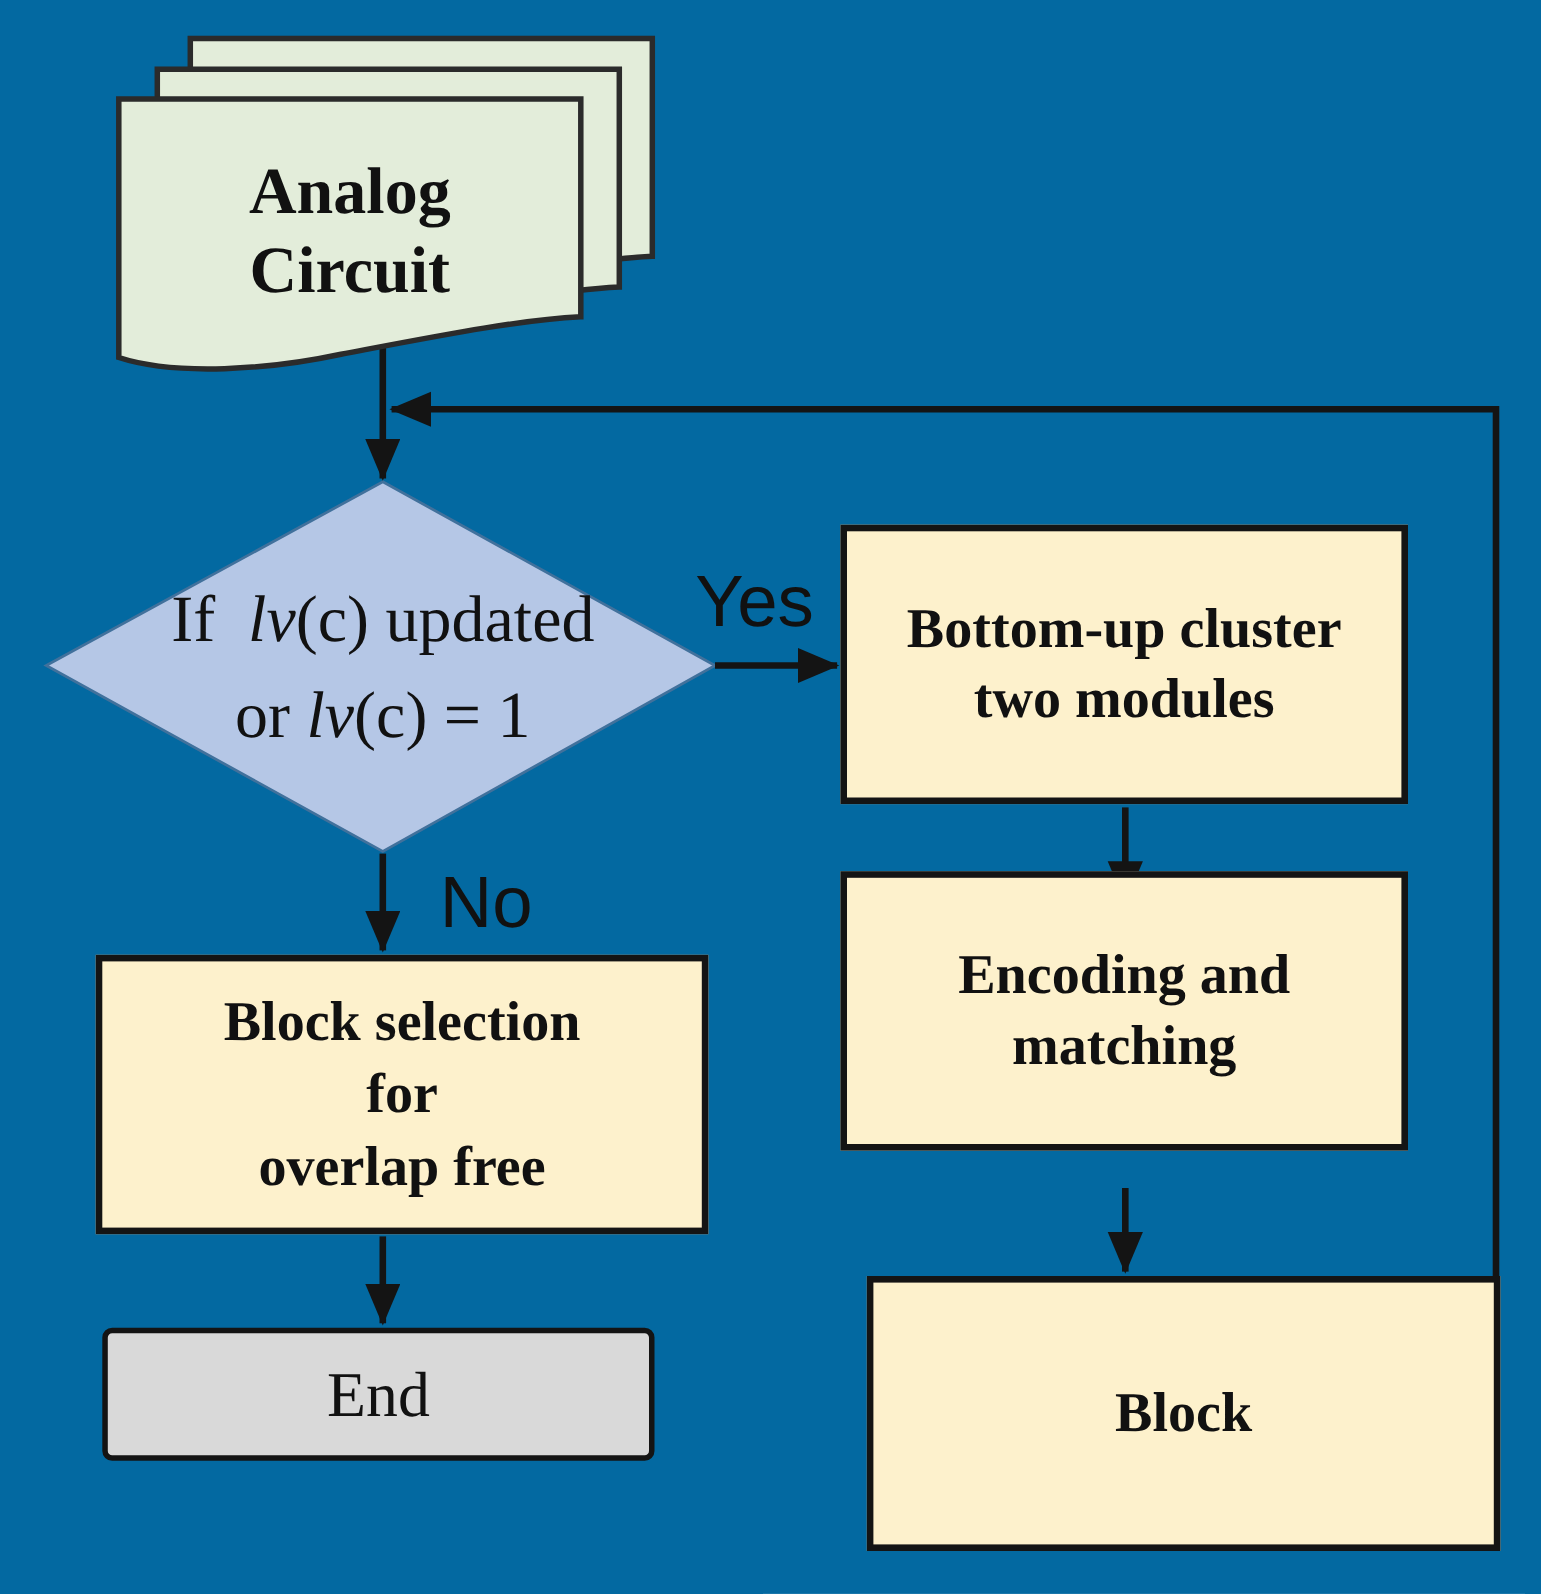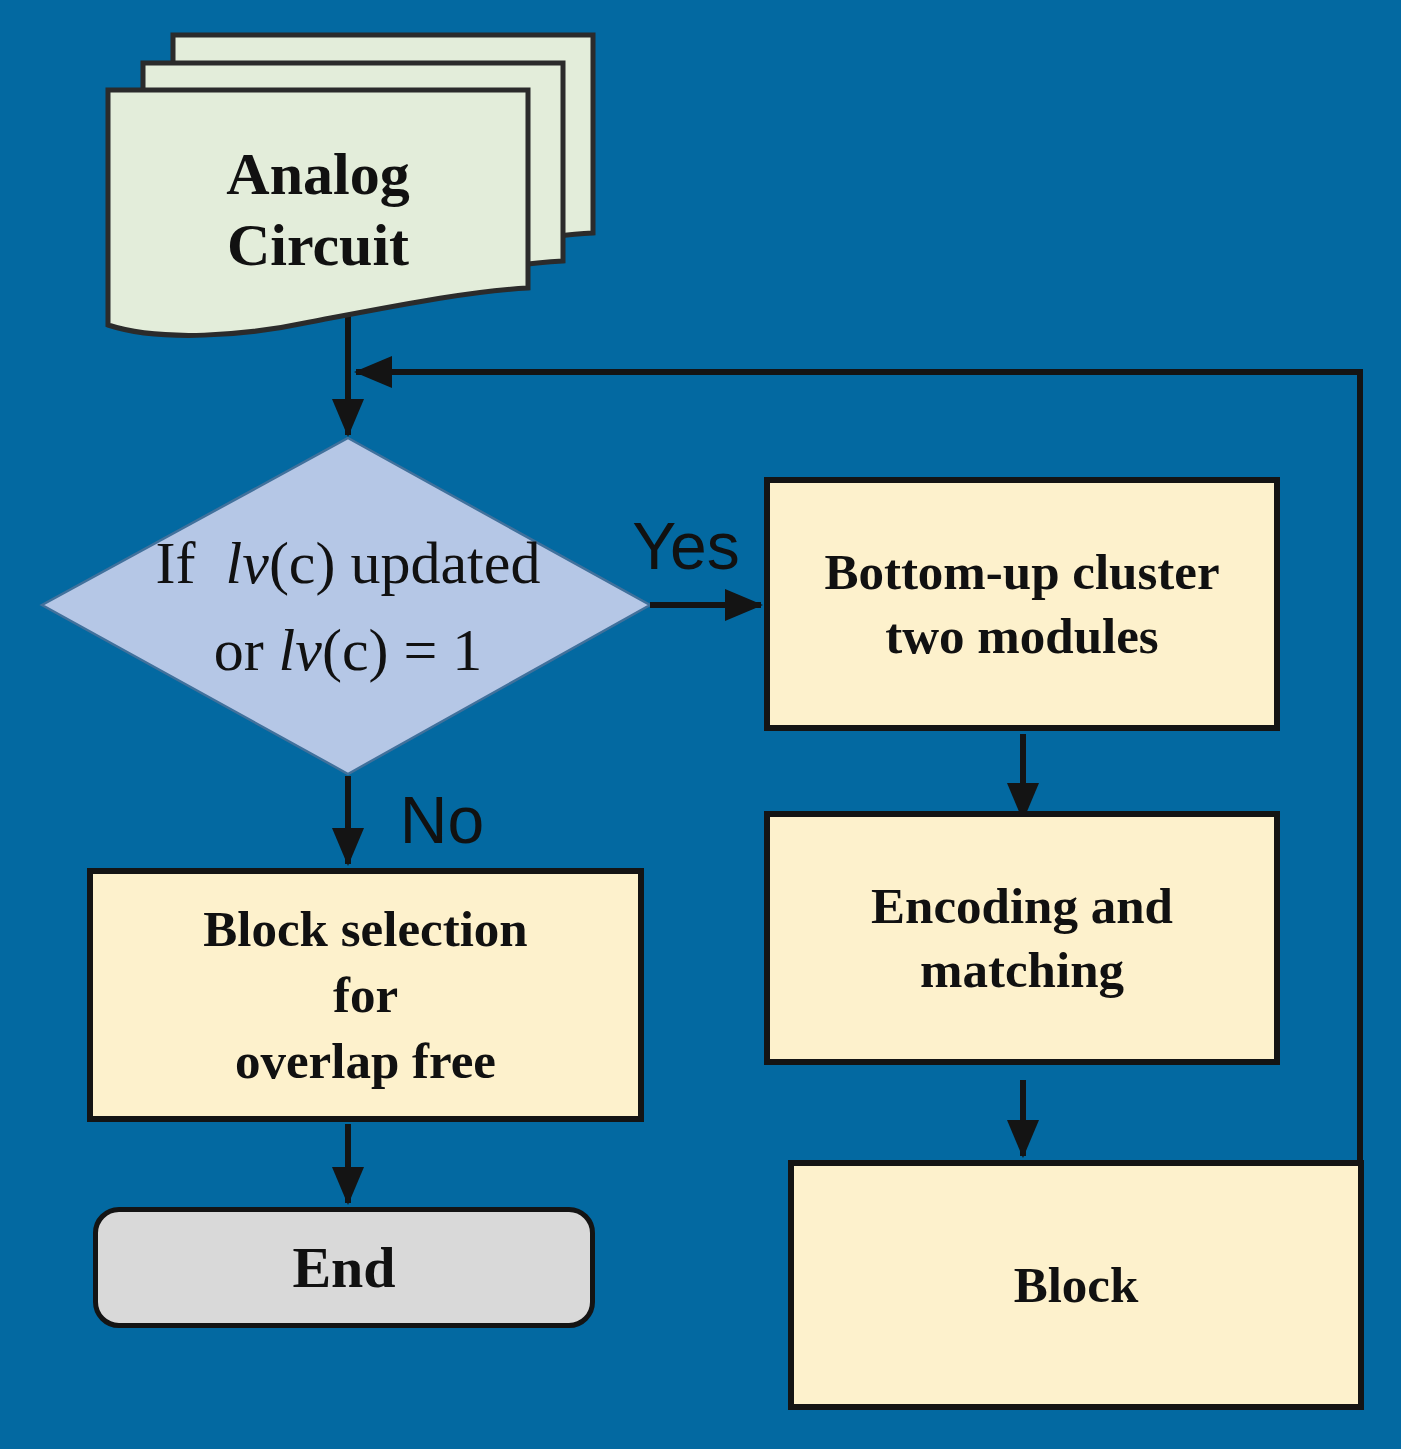--- a/index.html
+++ b/index.html
@@ -31,23 +31,23 @@
     border:6px solid var(--process-border);
     display:flex; flex-direction:column; align-items:center; justify-content:center;
     text-align:center; font-weight:700; font-size:51px; line-height:1.26;
   }
   .process .ln{white-space:nowrap;}
   .process.three-lines{line-height:1.3;}
   
   .terminator{
     background:var(--terminator-fill);
     border:5px solid var(--process-border);
-    border-radius:26px;
+    border-radius:9px;
     display:flex; align-items:center; justify-content:center;
-    font-weight:700; font-size:58px;
+    font-weight:400; font-size:58px;
   }
   
   .branch-label{
     font-family:"Liberation Sans", sans-serif;
     font-weight:400; font-size:66px; line-height:1;
     display:flex; align-items:center; justify-content:center;
   }
 </style>
 </head>
 <body>
@@ -93,21 +93,21 @@
   </div>
 
   <div class="abs branch-label" style="left:606px; top:506px; width:160px; height:80px;">Yes</div>
   <div class="abs branch-label" style="left:372px; top:780px; width:140px; height:80px;">No</div>
 
   <div class="abs process" style="left:764px; top:477px; width:516px; height:254px;">
     <span class="ln">Bottom-up cluster</span>
     <span class="ln">two modules</span>
   </div>
 
-  <div class="abs process" style="left:764px; top:811px; width:516px; height:254px;">
+  <div class="abs process" style="left:764px; top:792px; width:516px; height:254px;">
     <span class="ln">Encoding and</span>
     <span class="ln">matching</span>
   </div>
 
   <div class="abs process" style="left:764px; top:1160px; width:576px; height:250px;margin-left:24px;">
     <span class="ln">Block</span>
   </div>
 
   <div class="abs process three-lines" style="left:87px; top:868px; width:557px; height:254px;">
     <span class="ln">Block selection</span>

